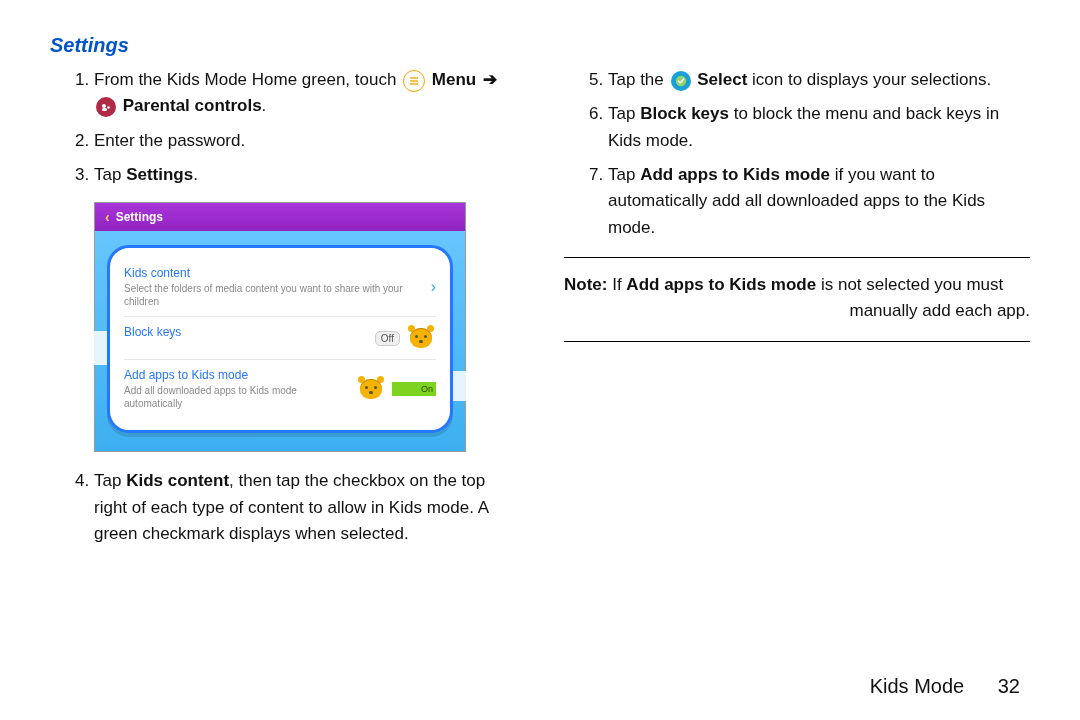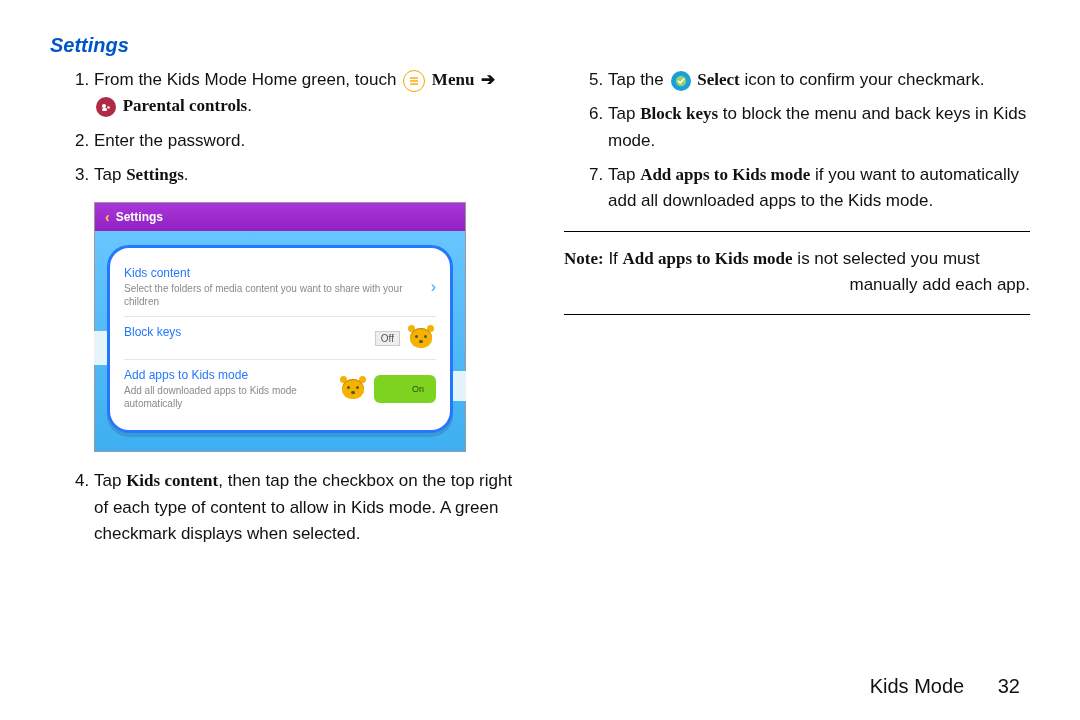--- a/index.html
+++ b/index.html
@@ -38,21 +38,21 @@
     margin:0 0 10px 0;
   }
   ol.steps{
     margin:0;
     padding-left:44px;
   }
   ol.steps li{
     margin-bottom:8px;
     line-height:1.55;
   }
-  .bold{font-weight:bold;font-family:Liberation Serif, serif;}
+  .bold{font-weight:bold;}
   .inline-icon{
     display:inline-flex;
     width:20px;height:20px;
     vertical-align:middle;
     border-radius:50%;
     margin:0 2px;
   }
   .icon-menu{
     background:#fff;
     border:1.5px solid #f7a500;
@@ -141,44 +141,44 @@
   .toggle{
     align-self:center;
     display:flex;
     align-items:center;
     gap:6px;
   }
   .toggle .lbl{
     font-size:10px;
     background:#eee;
     border:1px solid #ccc;
-    border-radius:0;
+    border-radius:5px;
     padding:1px 5px;
     color:#555;
   }
   .lion{
     width:30px;height:26px;
     position:relative;
   }
   .lion .face{
     width:22px;height:20px;
     background:#f5b200;
     border-radius:50% 50% 45% 45%;
     position:absolute;left:4px;top:3px;
     box-shadow:0 1px 0 #c28400 inset;
   }
   .lion .ear{position:absolute;width:7px;height:7px;background:#f5b200;border-radius:50%;top:0;}
   .lion .ear.l{left:2px;} .lion .ear.r{right:2px;}
   .lion .eye{position:absolute;width:3px;height:3px;background:#553;border-radius:50%;top:10px;}
   .lion .eye.l{left:9px;} .lion .eye.r{right:9px;}
   .lion .nose{position:absolute;width:4px;height:3px;background:#553;border-radius:2px;left:13px;top:15px;}
   .switch{
-    width:38px;height:28px;border-radius:6px;
+    width:38px;height:14px;border-radius:0;
     display:flex;align-items:center;
-    padding:0 12px;
+    padding:0 3px;
     font-size:9px;
     color:#444;
     position:relative;
   }
   .switch.on{
     background:#7ed321;
     justify-content:flex-end;
     color:#2b4b00;
   }
   hr.sep{
@@ -306,21 +306,21 @@
   <div class="col">
     <ol class="steps" start="5">
       <li>
         <span>Tap the</span>
         <span class="inline-icon icon-accept">
           <svg viewBox="0 0 12 12">
               <circle cx="6" cy="6" r="5.2" fill="#8ed36b"></circle>
               <path d="M3.5 6.2 L5.2 8 L8.6 4.2" stroke="#fff" stroke-width="1.6" fill="none" stroke-linecap="round" stroke-linejoin="round"></path>
             </svg>
         </span>
-        <span class="bold">Select</span><span> icon to confirm your checkmark.</span>
+        <span class="bold">Select</span><span> icon to displays your selections.</span>
       </li>
       <li>
         <span>Tap </span><span class="bold">Block keys</span><span> to block the menu and back keys in Kids mode.</span>
       </li>
       <li>
         <span>Tap </span><span class="bold">Add apps to Kids mode</span><span> if you want to automatically add all downloaded apps to the Kids mode.</span>
       </li>
     </ol>
 
     <hr class="sep">

